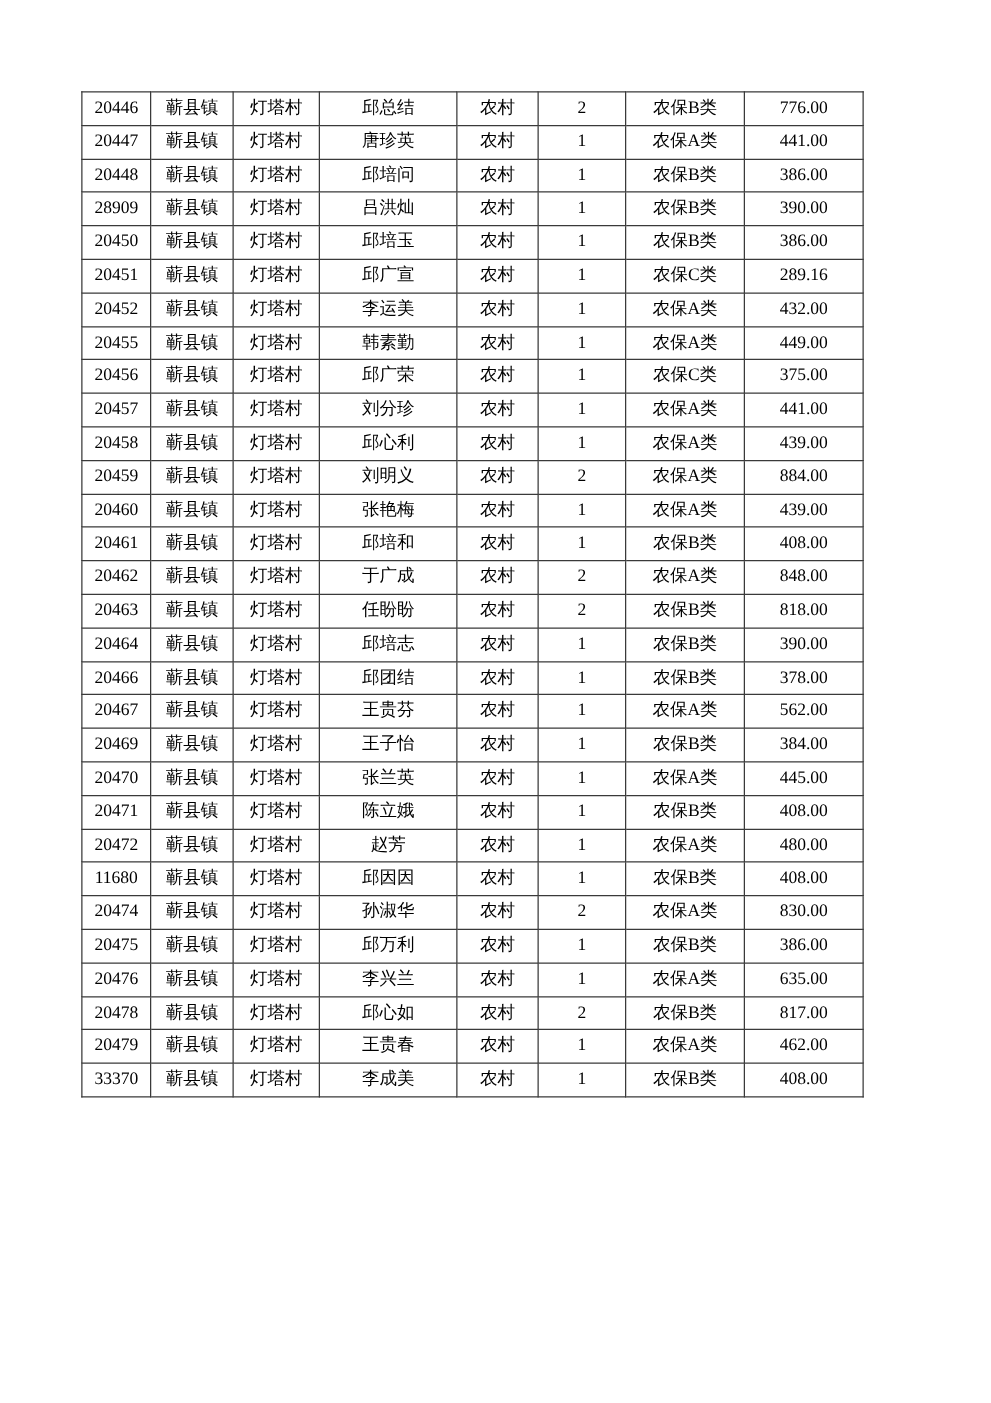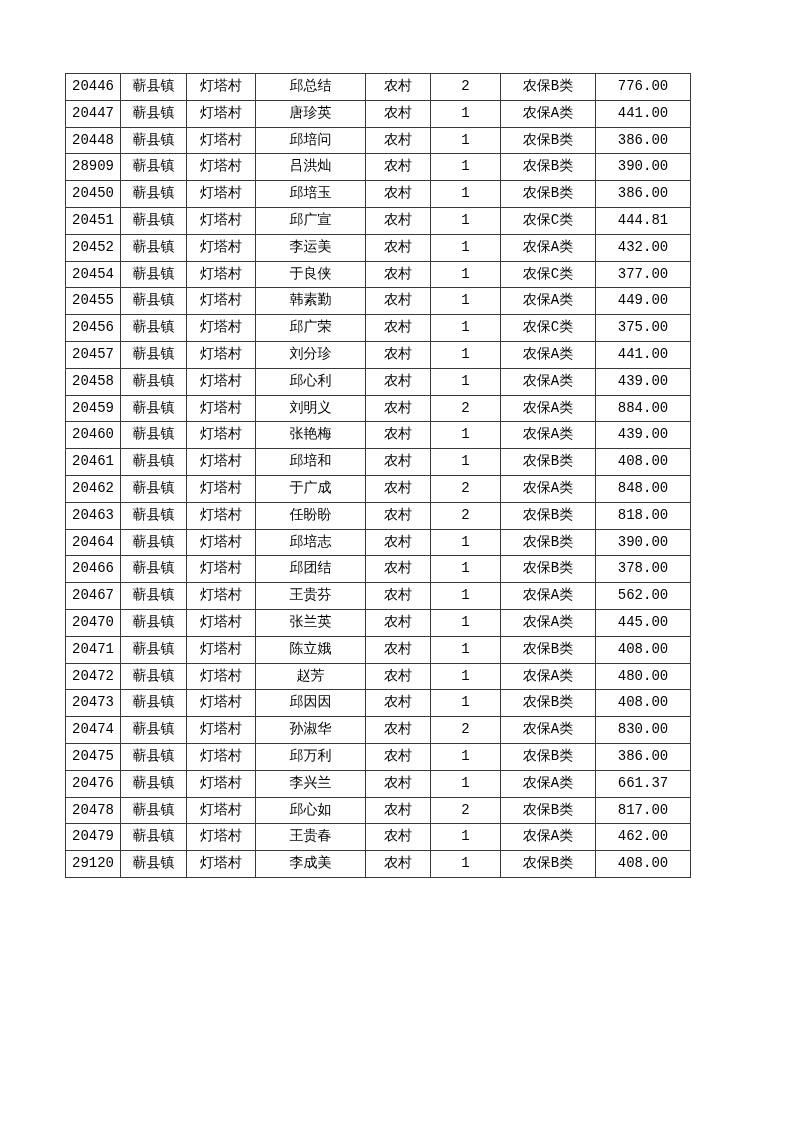--- a/index.html
+++ b/index.html
@@ -11,21 +11,20 @@
     height: 1122px;
     background: #ffffff;
     position: relative;
     font-family: "Liberation Serif", "DejaVu Serif", serif;
     color: #000000;
   }
   .page {
     position: absolute;
     inset: 0;
     background: #ffffff;
-    font-family: Liberation Mono, monospace;
   }
   table.data-table {
     position: absolute;
     left: 65px;
     top: 73px;
     width: 625px;
     border-collapse: collapse;
     table-layout: fixed;
   }
   table.data-table td {
@@ -107,41 +106,31 @@
           <td>386.00</td>
         </tr>
         <tr>
           <td>20451</td>
           <td>蕲县镇</td>
           <td>灯塔村</td>
           <td>邱广宣</td>
           <td>农村</td>
           <td>1</td>
           <td>农保C类</td>
-          <td>444.81</td>
+          <td>289.16</td>
         </tr>
         <tr>
           <td>20452</td>
           <td>蕲县镇</td>
           <td>灯塔村</td>
           <td>李运美</td>
           <td>农村</td>
           <td>1</td>
           <td>农保A类</td>
           <td>432.00</td>
-        </tr>
-        <tr>
-          <td>20454</td>
-          <td>蕲县镇</td>
-          <td>灯塔村</td>
-          <td>于良侠</td>
-          <td>农村</td>
-          <td>1</td>
-          <td>农保C类</td>
-          <td>377.00</td>
         </tr>
         <tr>
           <td>20455</td>
           <td>蕲县镇</td>
           <td>灯塔村</td>
           <td>韩素勤</td>
           <td>农村</td>
           <td>1</td>
           <td>农保A类</td>
           <td>449.00</td>
@@ -250,20 +239,30 @@
           <td>20467</td>
           <td>蕲县镇</td>
           <td>灯塔村</td>
           <td>王贵芬</td>
           <td>农村</td>
           <td>1</td>
           <td>农保A类</td>
           <td>562.00</td>
         </tr>
         <tr>
+          <td>20469</td>
+          <td>蕲县镇</td>
+          <td>灯塔村</td>
+          <td>王子怡</td>
+          <td>农村</td>
+          <td>1</td>
+          <td>农保B类</td>
+          <td>384.00</td>
+        </tr>
+        <tr>
           <td>20470</td>
           <td>蕲县镇</td>
           <td>灯塔村</td>
           <td>张兰英</td>
           <td>农村</td>
           <td>1</td>
           <td>农保A类</td>
           <td>445.00</td>
         </tr>
         <tr>
@@ -280,21 +279,21 @@
           <td>20472</td>
           <td>蕲县镇</td>
           <td>灯塔村</td>
           <td>赵芳</td>
           <td>农村</td>
           <td>1</td>
           <td>农保A类</td>
           <td>480.00</td>
         </tr>
         <tr>
-          <td>20473</td>
+          <td>11680</td>
           <td>蕲县镇</td>
           <td>灯塔村</td>
           <td>邱因因</td>
           <td>农村</td>
           <td>1</td>
           <td>农保B类</td>
           <td>408.00</td>
         </tr>
         <tr>
           <td>20474</td>
@@ -317,21 +316,21 @@
           <td>386.00</td>
         </tr>
         <tr>
           <td>20476</td>
           <td>蕲县镇</td>
           <td>灯塔村</td>
           <td>李兴兰</td>
           <td>农村</td>
           <td>1</td>
           <td>农保A类</td>
-          <td>661.37</td>
+          <td>635.00</td>
         </tr>
         <tr>
           <td>20478</td>
           <td>蕲县镇</td>
           <td>灯塔村</td>
           <td>邱心如</td>
           <td>农村</td>
           <td>2</td>
           <td>农保B类</td>
           <td>817.00</td>
@@ -340,21 +339,21 @@
           <td>20479</td>
           <td>蕲县镇</td>
           <td>灯塔村</td>
           <td>王贵春</td>
           <td>农村</td>
           <td>1</td>
           <td>农保A类</td>
           <td>462.00</td>
         </tr>
         <tr>
-          <td>29120</td>
+          <td>33370</td>
           <td>蕲县镇</td>
           <td>灯塔村</td>
           <td>李成美</td>
           <td>农村</td>
           <td>1</td>
           <td>农保B类</td>
           <td>408.00</td>
         </tr>
       </tbody>
   </table>

